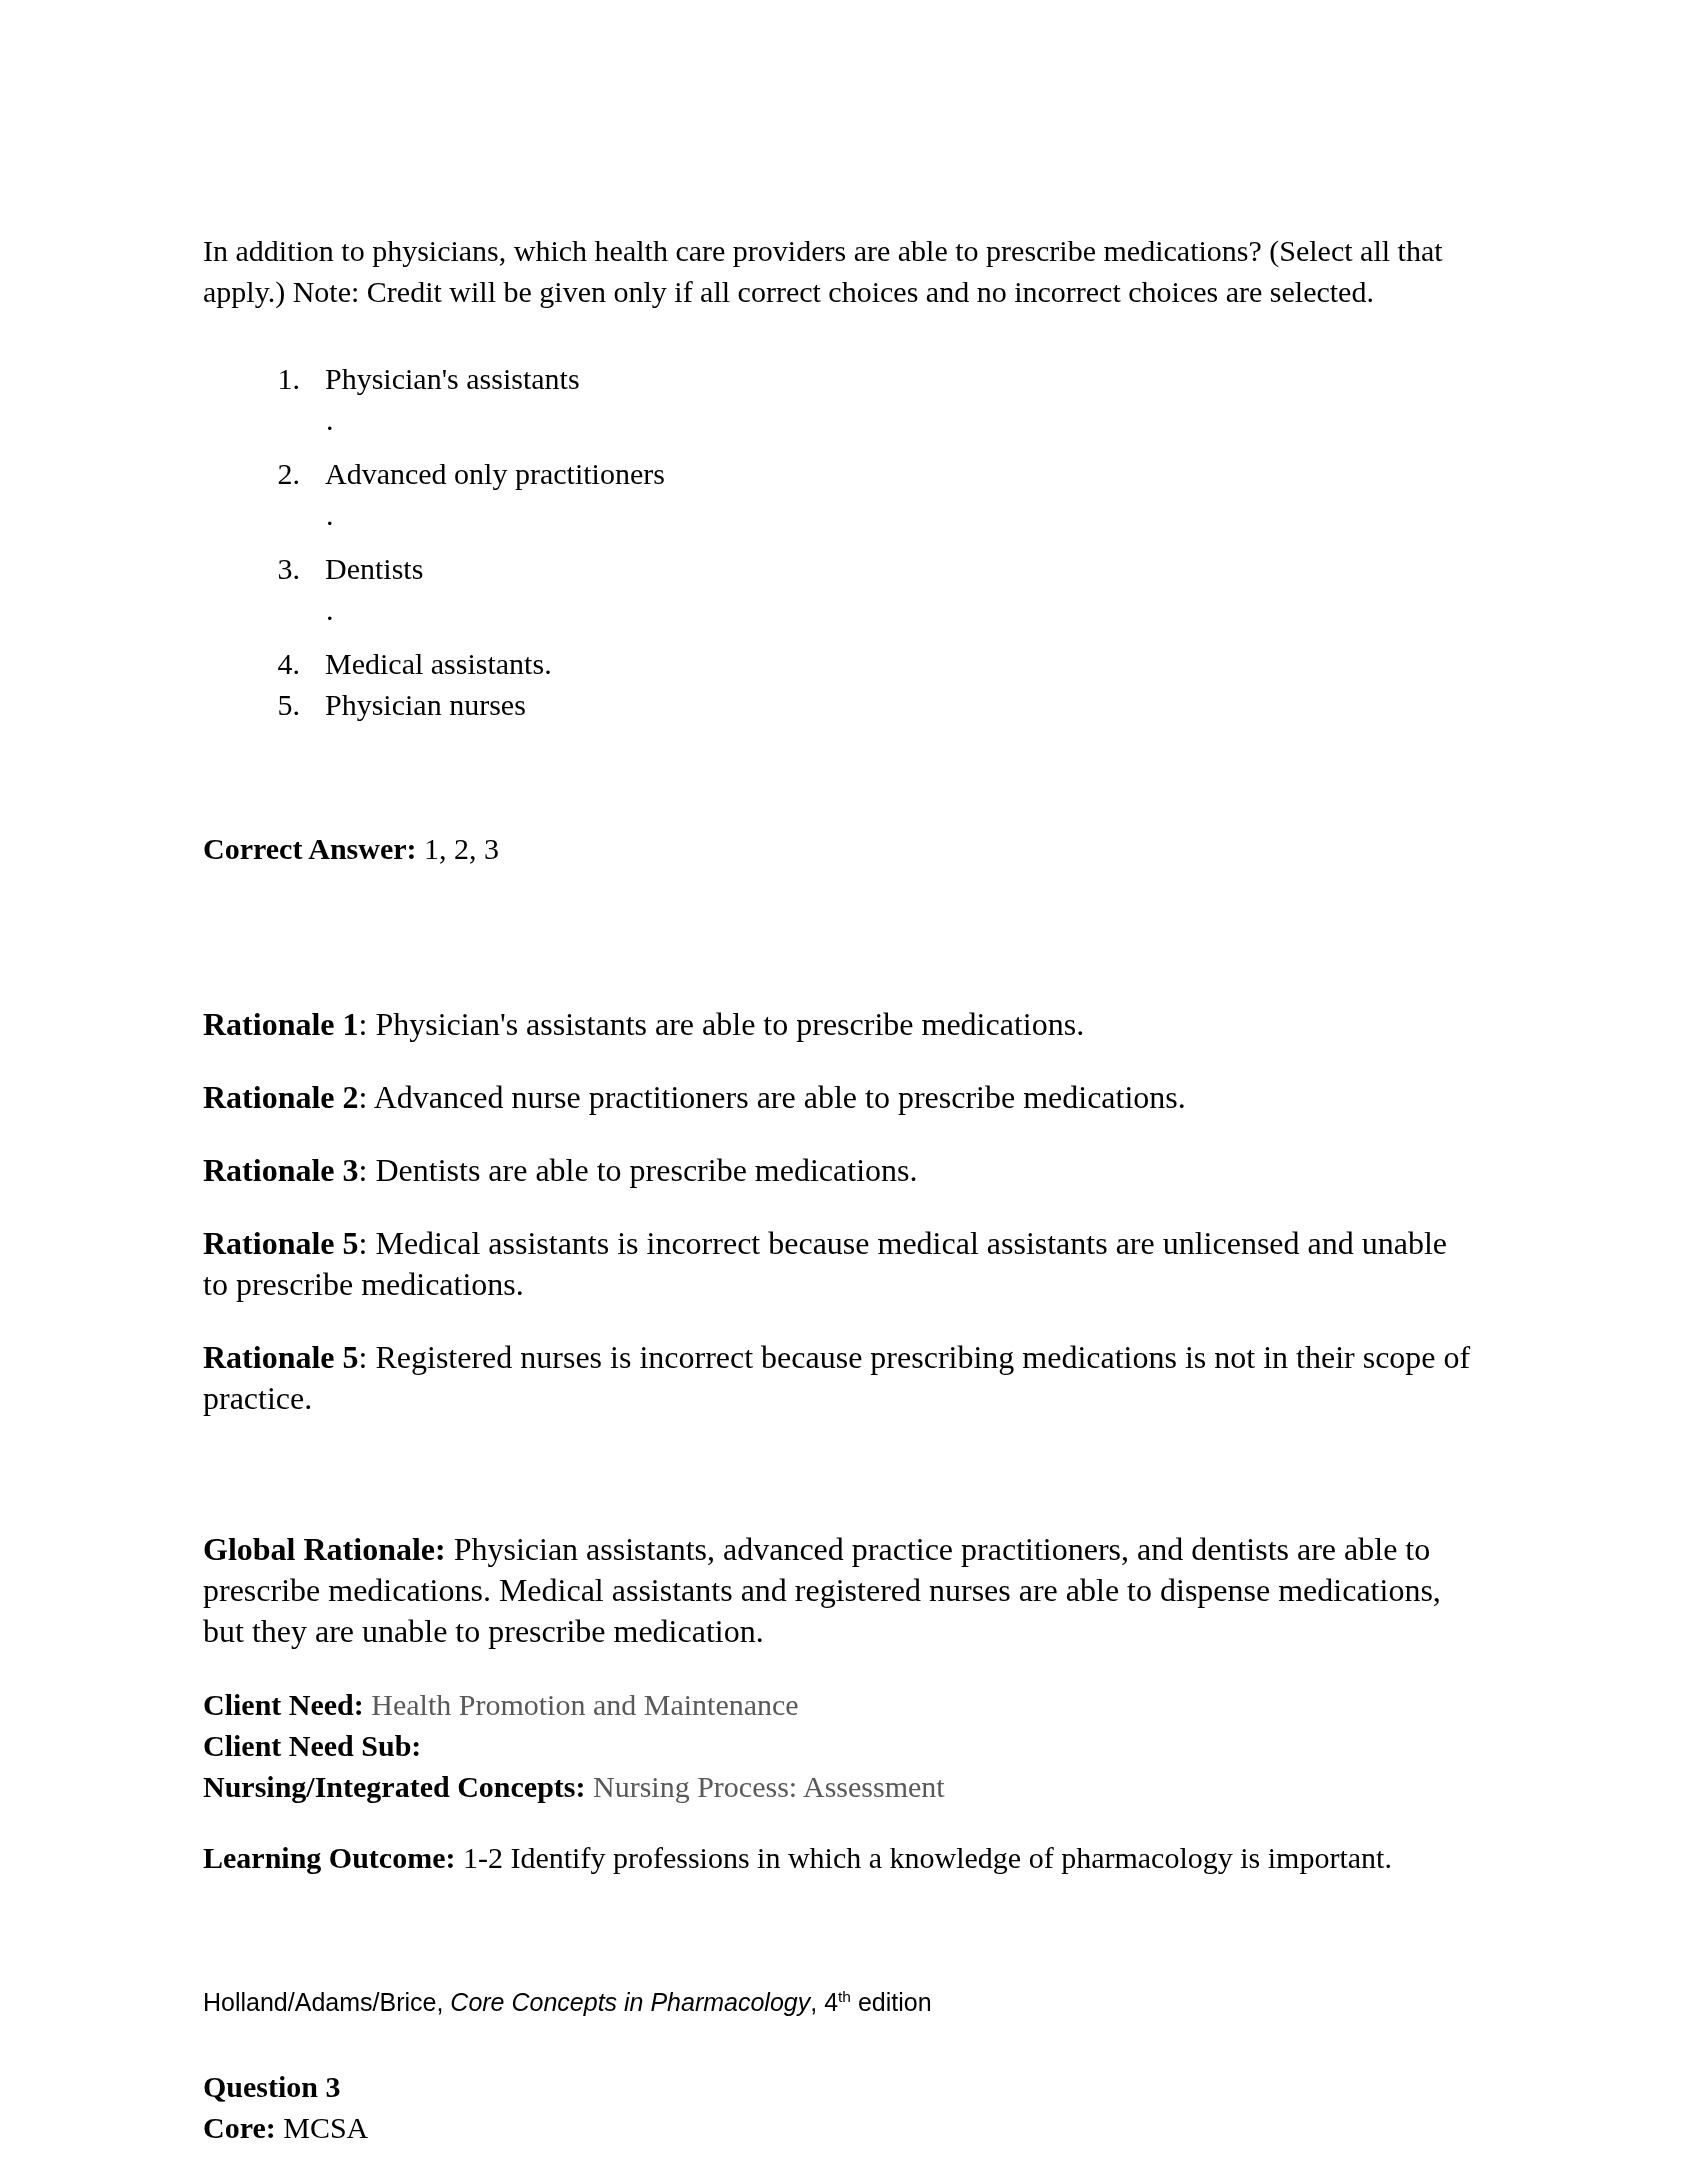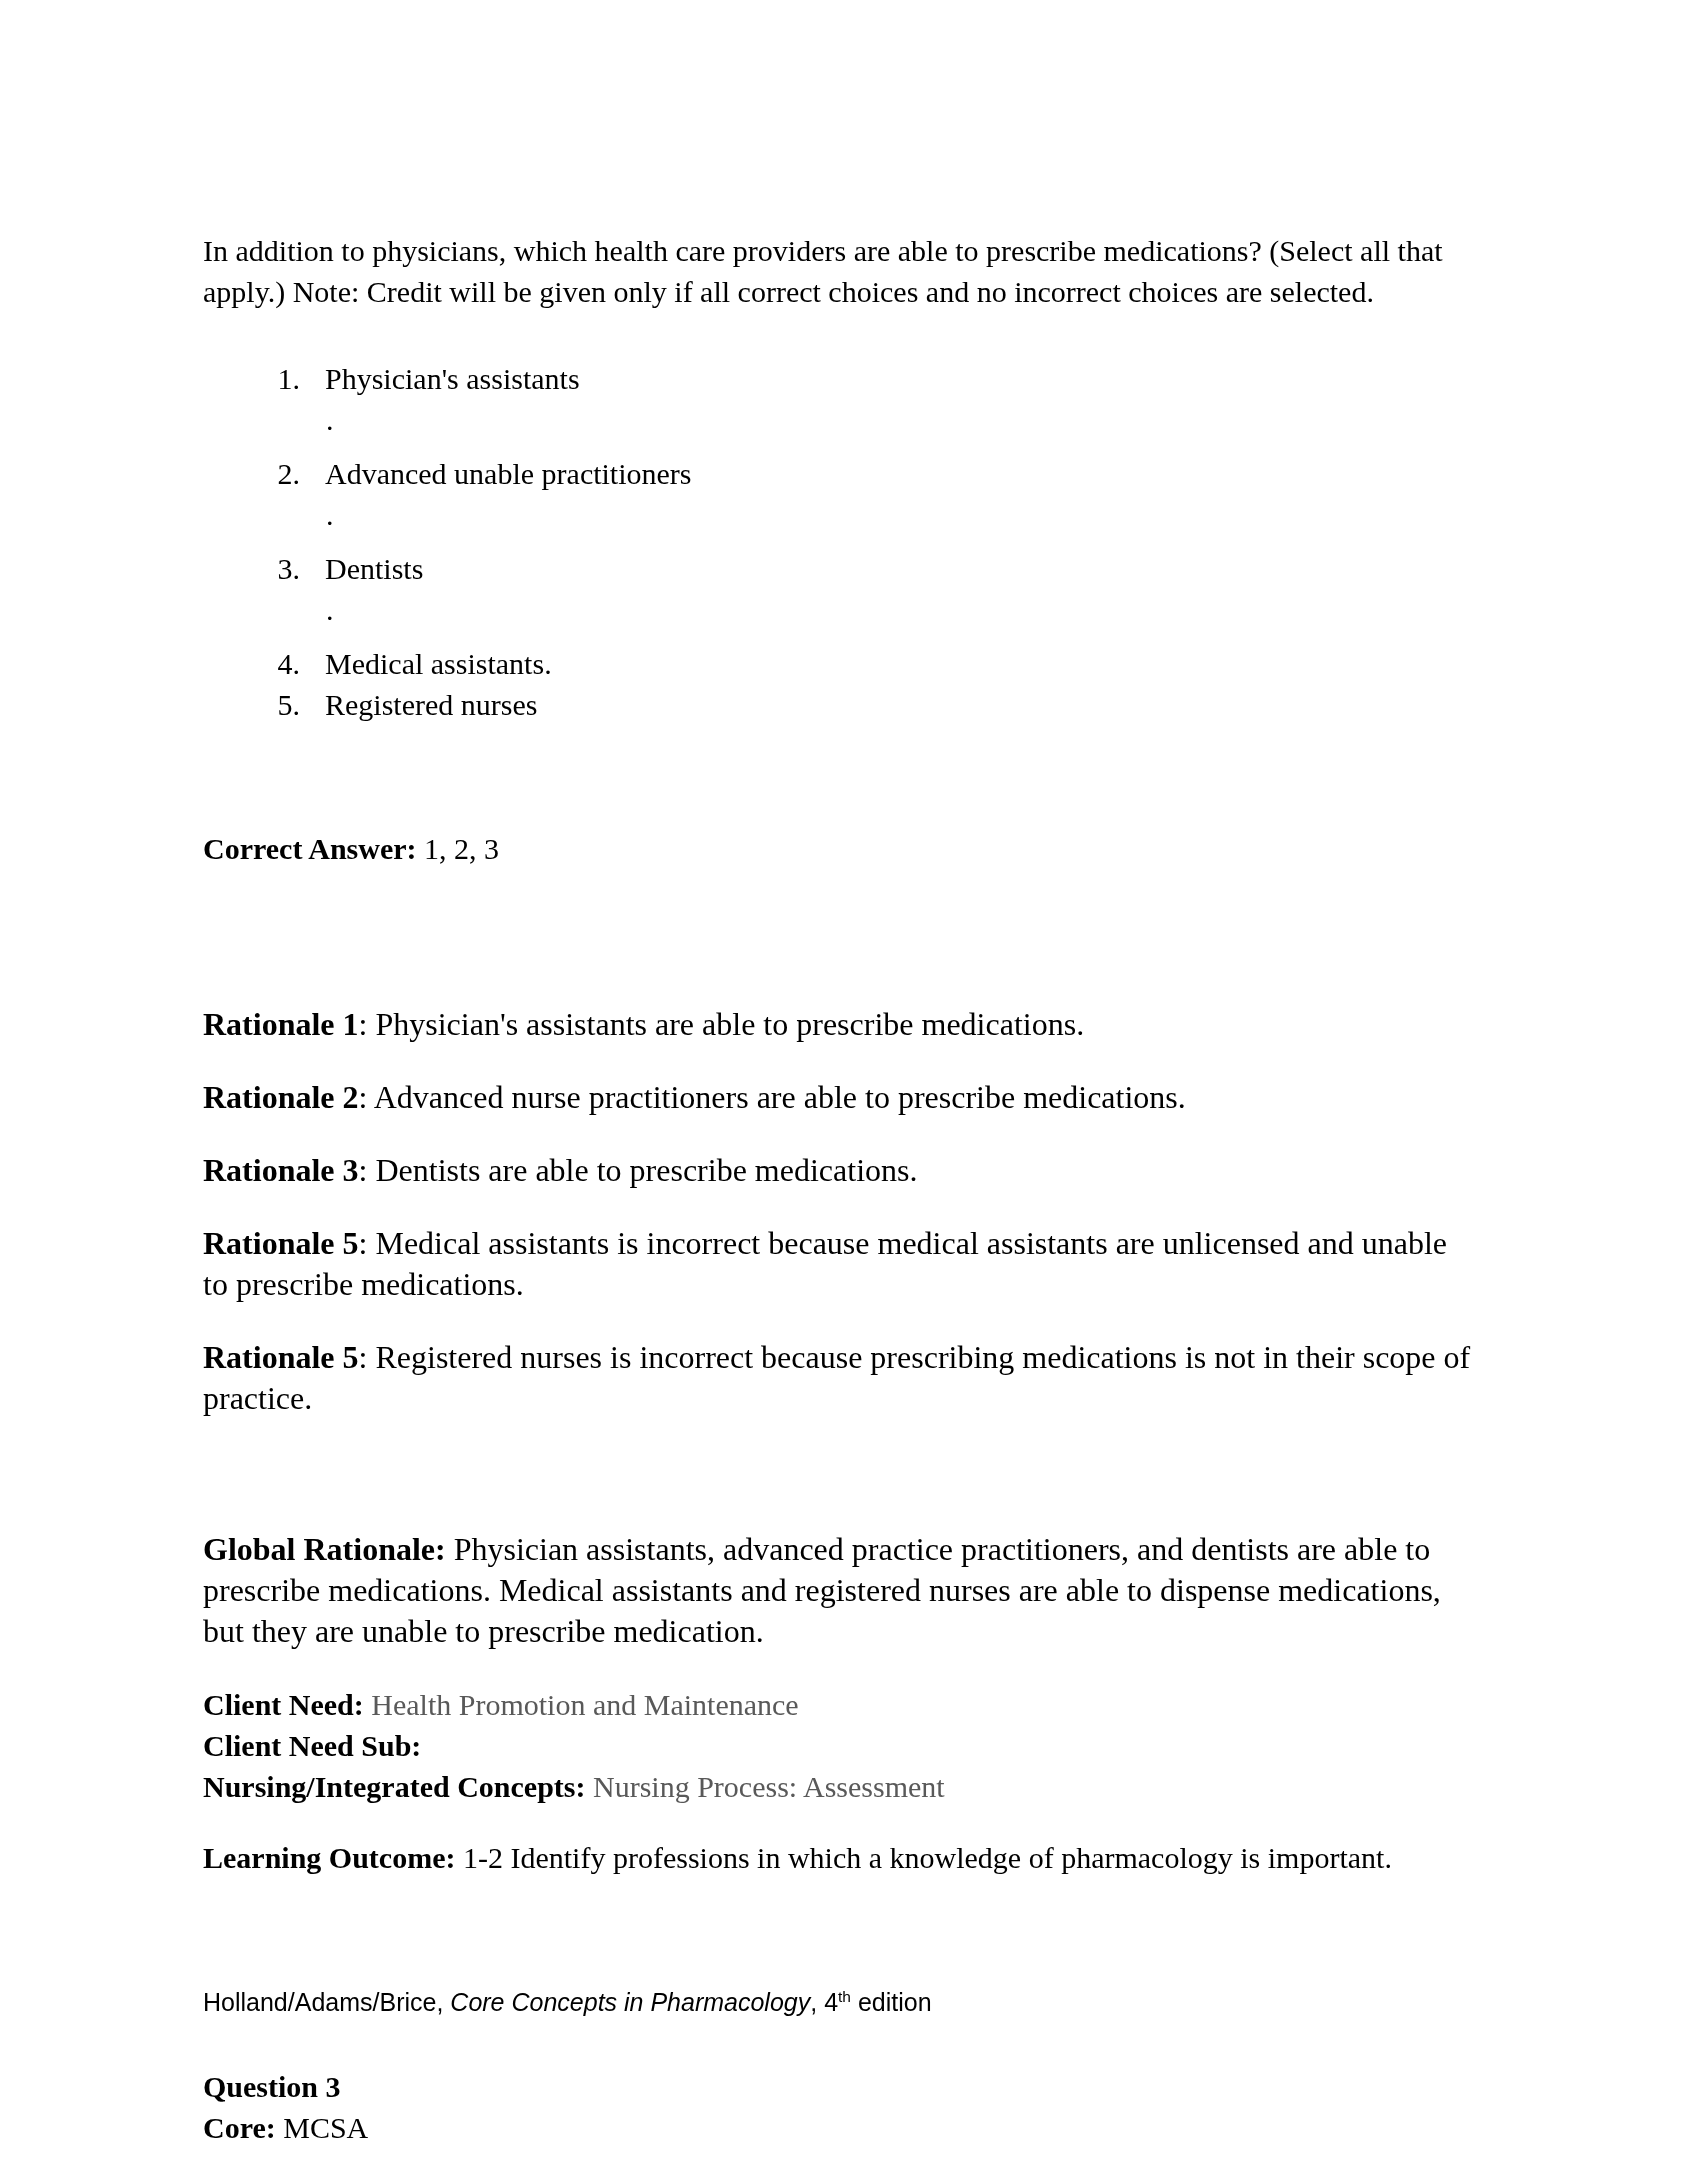--- a/index.html
+++ b/index.html
@@ -128,38 +128,38 @@
     <div class="answers">
 
       <div class="answer-row">
         <span class="num">1.</span>
         <span class="txt">Physician's assistants</span>
       </div>
       <div class="stray-dot">.</div>
 
       <div class="answer-row">
         <span class="num">2.</span>
-        <span class="txt">Advanced unable practitioners</span>
+        <span class="txt">Advanced only practitioners</span>
       </div>
       <div class="stray-dot">.</div>
 
       <div class="answer-row">
         <span class="num">3.</span>
         <span class="txt">Dentists</span>
       </div>
       <div class="stray-dot">.</div>
 
       <div class="answer-row">
         <span class="num">4.</span>
         <span class="txt">Medical assistants.</span>
       </div>
 
       <div class="answer-row">
         <span class="num">5.</span>
-        <span class="txt">Registered nurses</span>
+        <span class="txt">Physician nurses</span>
       </div>
 
     </div>
 
     <div class="spacer-xl"></div>
 
     <div class="meta-line">
       <span class="lbl">Correct Answer:</span><span class="val-black"> 1, 2, 3</span>
     </div>
 

